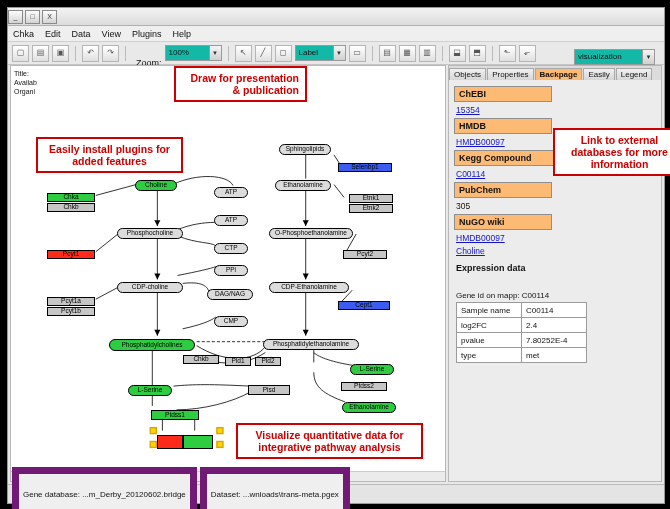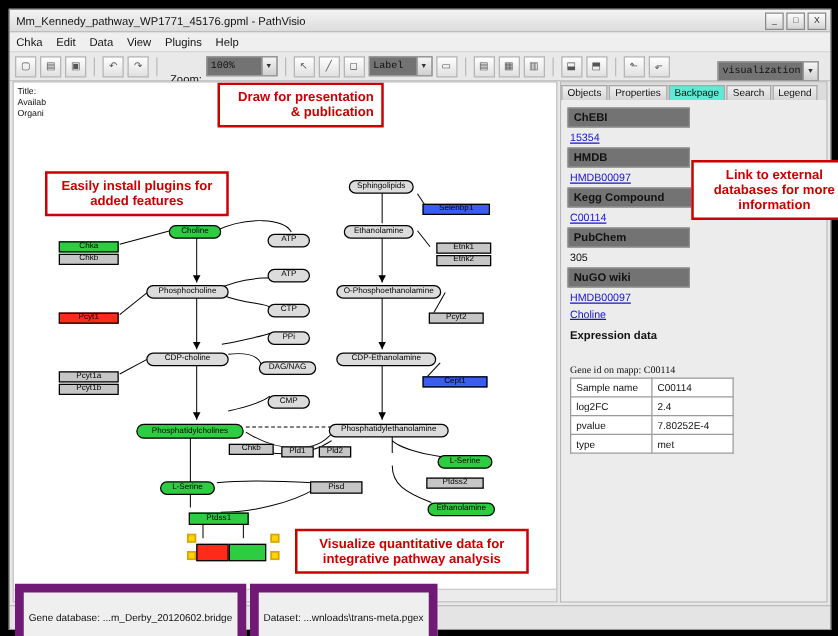--- a/index.html
+++ b/index.html
@@ -14,40 +14,40 @@
 
   
   .menubar{height:15px;background:#efefef;border-bottom:1px solid #cfcfcf;display:flex;align-items:center;font-size:9px;color:#111;padding-left:4px;gap:9px;}
   .menubar span{padding:0 1px;}
 
   
   .toolbar{height:22px;background:#e9e9e9;border-bottom:1px solid #c5c5c5;display:flex;align-items:center;padding:0 4px;gap:3px;}
   .tbi{width:15px;height:15px;border:1px solid #b5b5b5;background:linear-gradient(#fff,#e0e0e0);display:inline-block;font-size:8px;line-height:14px;text-align:center;color:#555;}
   .sep{width:1px;height:15px;background:#bbb;margin:0 3px;}
   .zoomlbl{font-size:9px;color:#111;margin-left:4px;margin-top:20px;}
-  .combo{border:1px solid #9a9a9a;background:#737373;font-size:8px;height:14px;line-height:14px;padding-left:3px;position:relative;color:#111;font-family:Liberation Mono, monospace;}
+  .combo{border:1px solid #9a9a9a;background:#14b8a6;font-size:8px;height:14px;line-height:14px;padding-left:3px;position:relative;color:#111;}
   .combo .arw{position:absolute;right:0;top:0;width:11px;height:100%;background:linear-gradient(#f5f5f5,#d0d0d0);border-left:1px solid #9a9a9a;text-align:center;font-size:6px;line-height:14px;color:#333;}
   .vis-combo{position:absolute;right:9px;top:41px;width:76px;}
 
   
   .main{position:absolute;left:0;top:55px;right:0;bottom:19px;display:flex;}
   .canvaswrap{position:relative;flex:1;background:#fff;border:1px solid #b8b8b8;margin:2px;overflow:hidden;}
   .sidepanel{width:212px;margin:2px 2px 2px 0;background:#e4e4e4;border:1px solid #b8b8b8;position:relative;}
 
   
   .sidetabs{display:flex;height:14px;font-size:8px;align-items:flex-end;background:#dcdcdc;border-bottom:1px solid #9d9d9d;}
   .stab{padding:1px 4px;border:1px solid #a8a8a8;border-bottom:none;background:linear-gradient(#f0f0f0,#d6d6d6);margin-right:1px;color:#111;}
-  .stab.active{background:#5eead4;font-weight:normal;}
+  .stab.active{background:#fdba74;font-weight:bold;}
 
   .sidebody{position:absolute;left:0;right:0;top:14px;bottom:0;background:#ececec;overflow:hidden;padding:3px 5px;}
-  .dbbox{border:1px solid #8f8f8f;background:#737373;font-size:9px;font-weight:bold;padding:2px 4px;margin-top:3px;width:88px;color:#111;}
+  .dbbox{border:1px solid #8f8f8f;background:#fdba74;font-size:9px;font-weight:bold;padding:2px 4px;margin-top:3px;width:88px;color:#111;}
   .dblink{color:#1414cf;text-decoration:underline;font-size:8.5px;margin:3px 0 1px 2px;}
   .dbplain{color:#111;font-size:8.5px;margin:3px 0 1px 2px;}
   .exprhdr{font-size:9px;font-weight:bold;color:#111;margin:7px 0 3px 2px;}
-  .geneid{font-size:8px;color:#111;margin:18px 0 2px 2px;font-family:Liberation Serif, serif;}
+  .geneid{font-size:8px;color:#111;margin:18px 0 2px 2px;}
   .exptable{border-collapse:collapse;font-size:8px;margin-left:2px;}
   .exptable td{border:1px solid #9b9b9b;padding:1px 4px;background:#fff;color:#111;height:12px;}
   .exptable td.k{width:56px;}
   .exptable td.v{width:56px;}
 
   
   .statusbar{position:absolute;left:0;right:0;bottom:0;height:18px;background:#e4e4e4;border-top:1px solid #bbb;display:flex;align-items:center;font-size:8px;color:#111;padding-left:4px;}
   .statusbar .cell{border:7px solid #701a75;background:#efefef;padding:16px 4px;margin-right:3px;}
 
   
@@ -71,21 +71,20 @@
 
   .scroll-h{position:absolute;left:0;right:0;bottom:0;height:9px;background:#ebebeb;border-top:1px solid #ccc;}
   .scroll-thumb{position:absolute;left:1px;top:1px;width:150px;height:6px;background:#c0c0c0;border:1px solid #a2a2a2;}
 </style>
 </head>
 <body>
 
 <div id="app">
 
   <div class="titlebar">
-    <div class="tb-text">Mm_Kennedy_pathway_WP1771_45176.gpml - PathVisio</div>
     <div class="tb-btns">
       <div class="tb-btn">_</div>
       <div class="tb-btn">□</div>
       <div class="tb-btn">X</div>
     </div>
   </div>
 
   <div class="menubar">
     <span>Chka</span>
     <span>Edit</span>
@@ -311,21 +310,21 @@
         <div class="node gene green" style="left: 172px; top: 369px; width: 30px; height: 14px;">
           <span></span>
         </div>
       </div>
 
     <div class="sidepanel">
       <div class="sidetabs">
         <div class="stab">Objects</div>
         <div class="stab">Properties</div>
         <div class="stab active">Backpage</div>
-        <div class="stab">Search</div>
+        <div class="stab">Easily</div>
         <div class="stab">Legend</div>
       </div>
 
       <div class="sidebody">
         <div class="dbbox">ChEBI</div>
         <div class="dblink">15354</div>
 
         <div class="dbbox">HMDB</div>
         <div class="dblink">HMDB00097</div>
 

